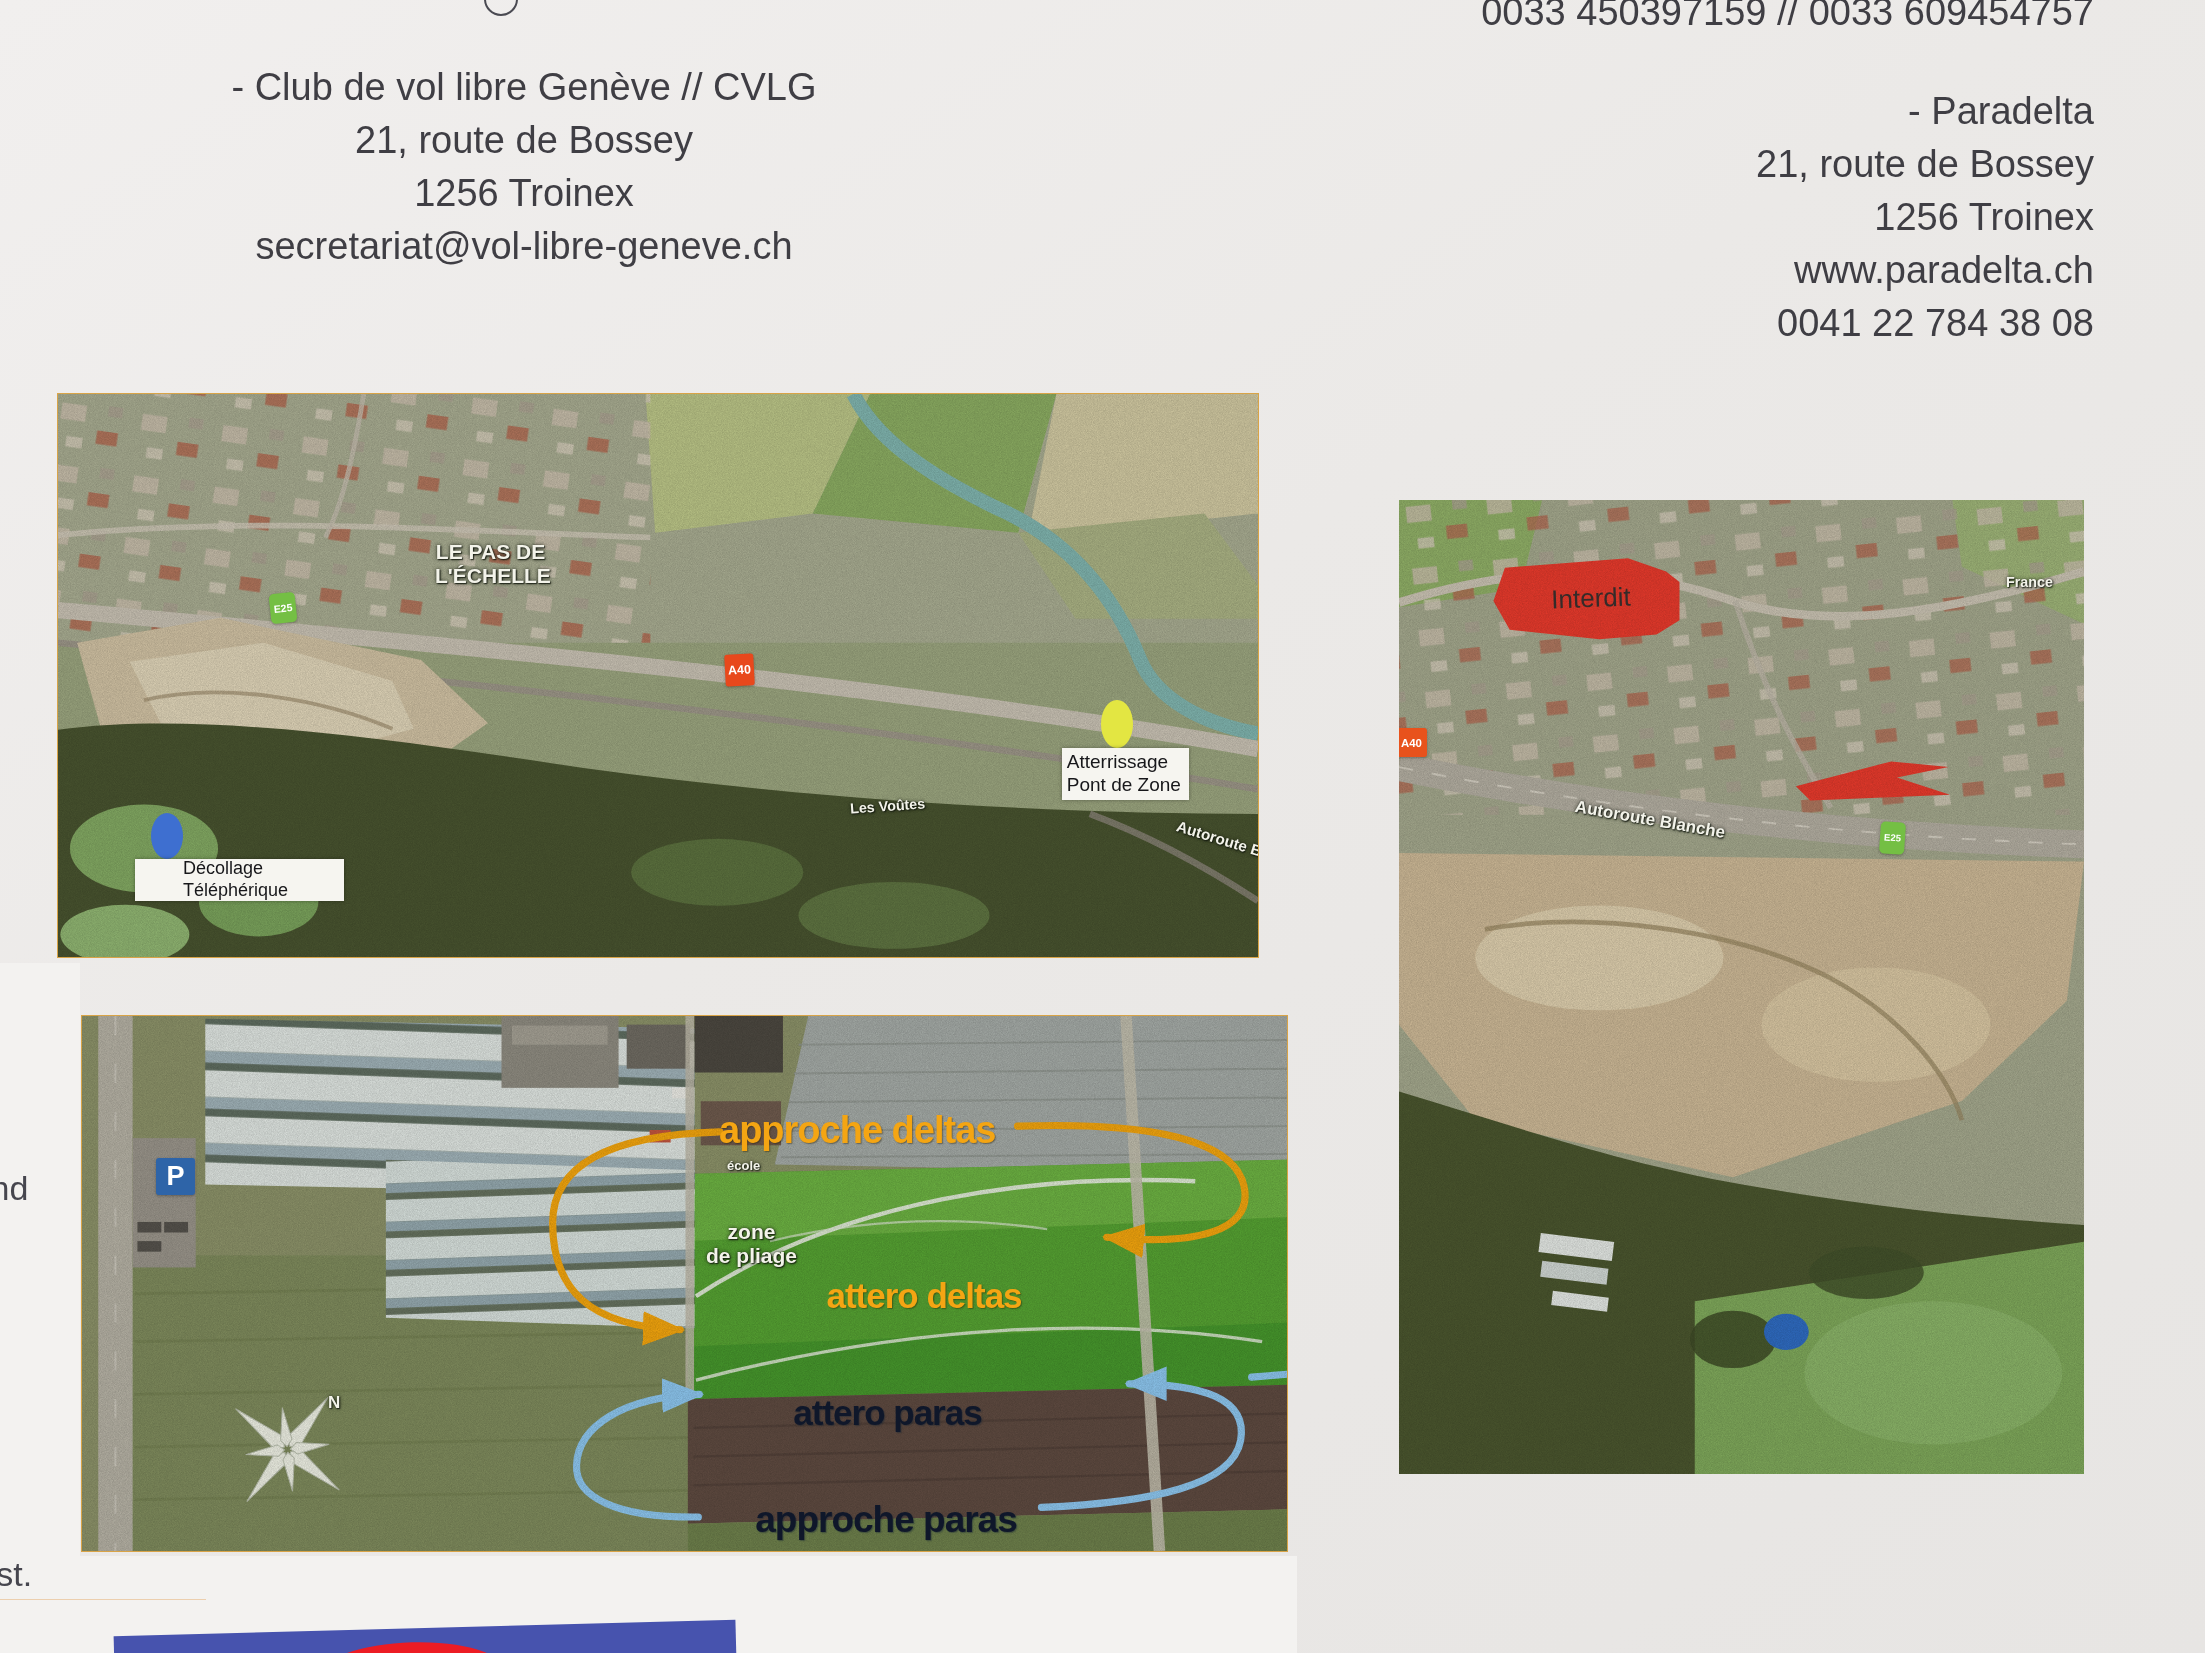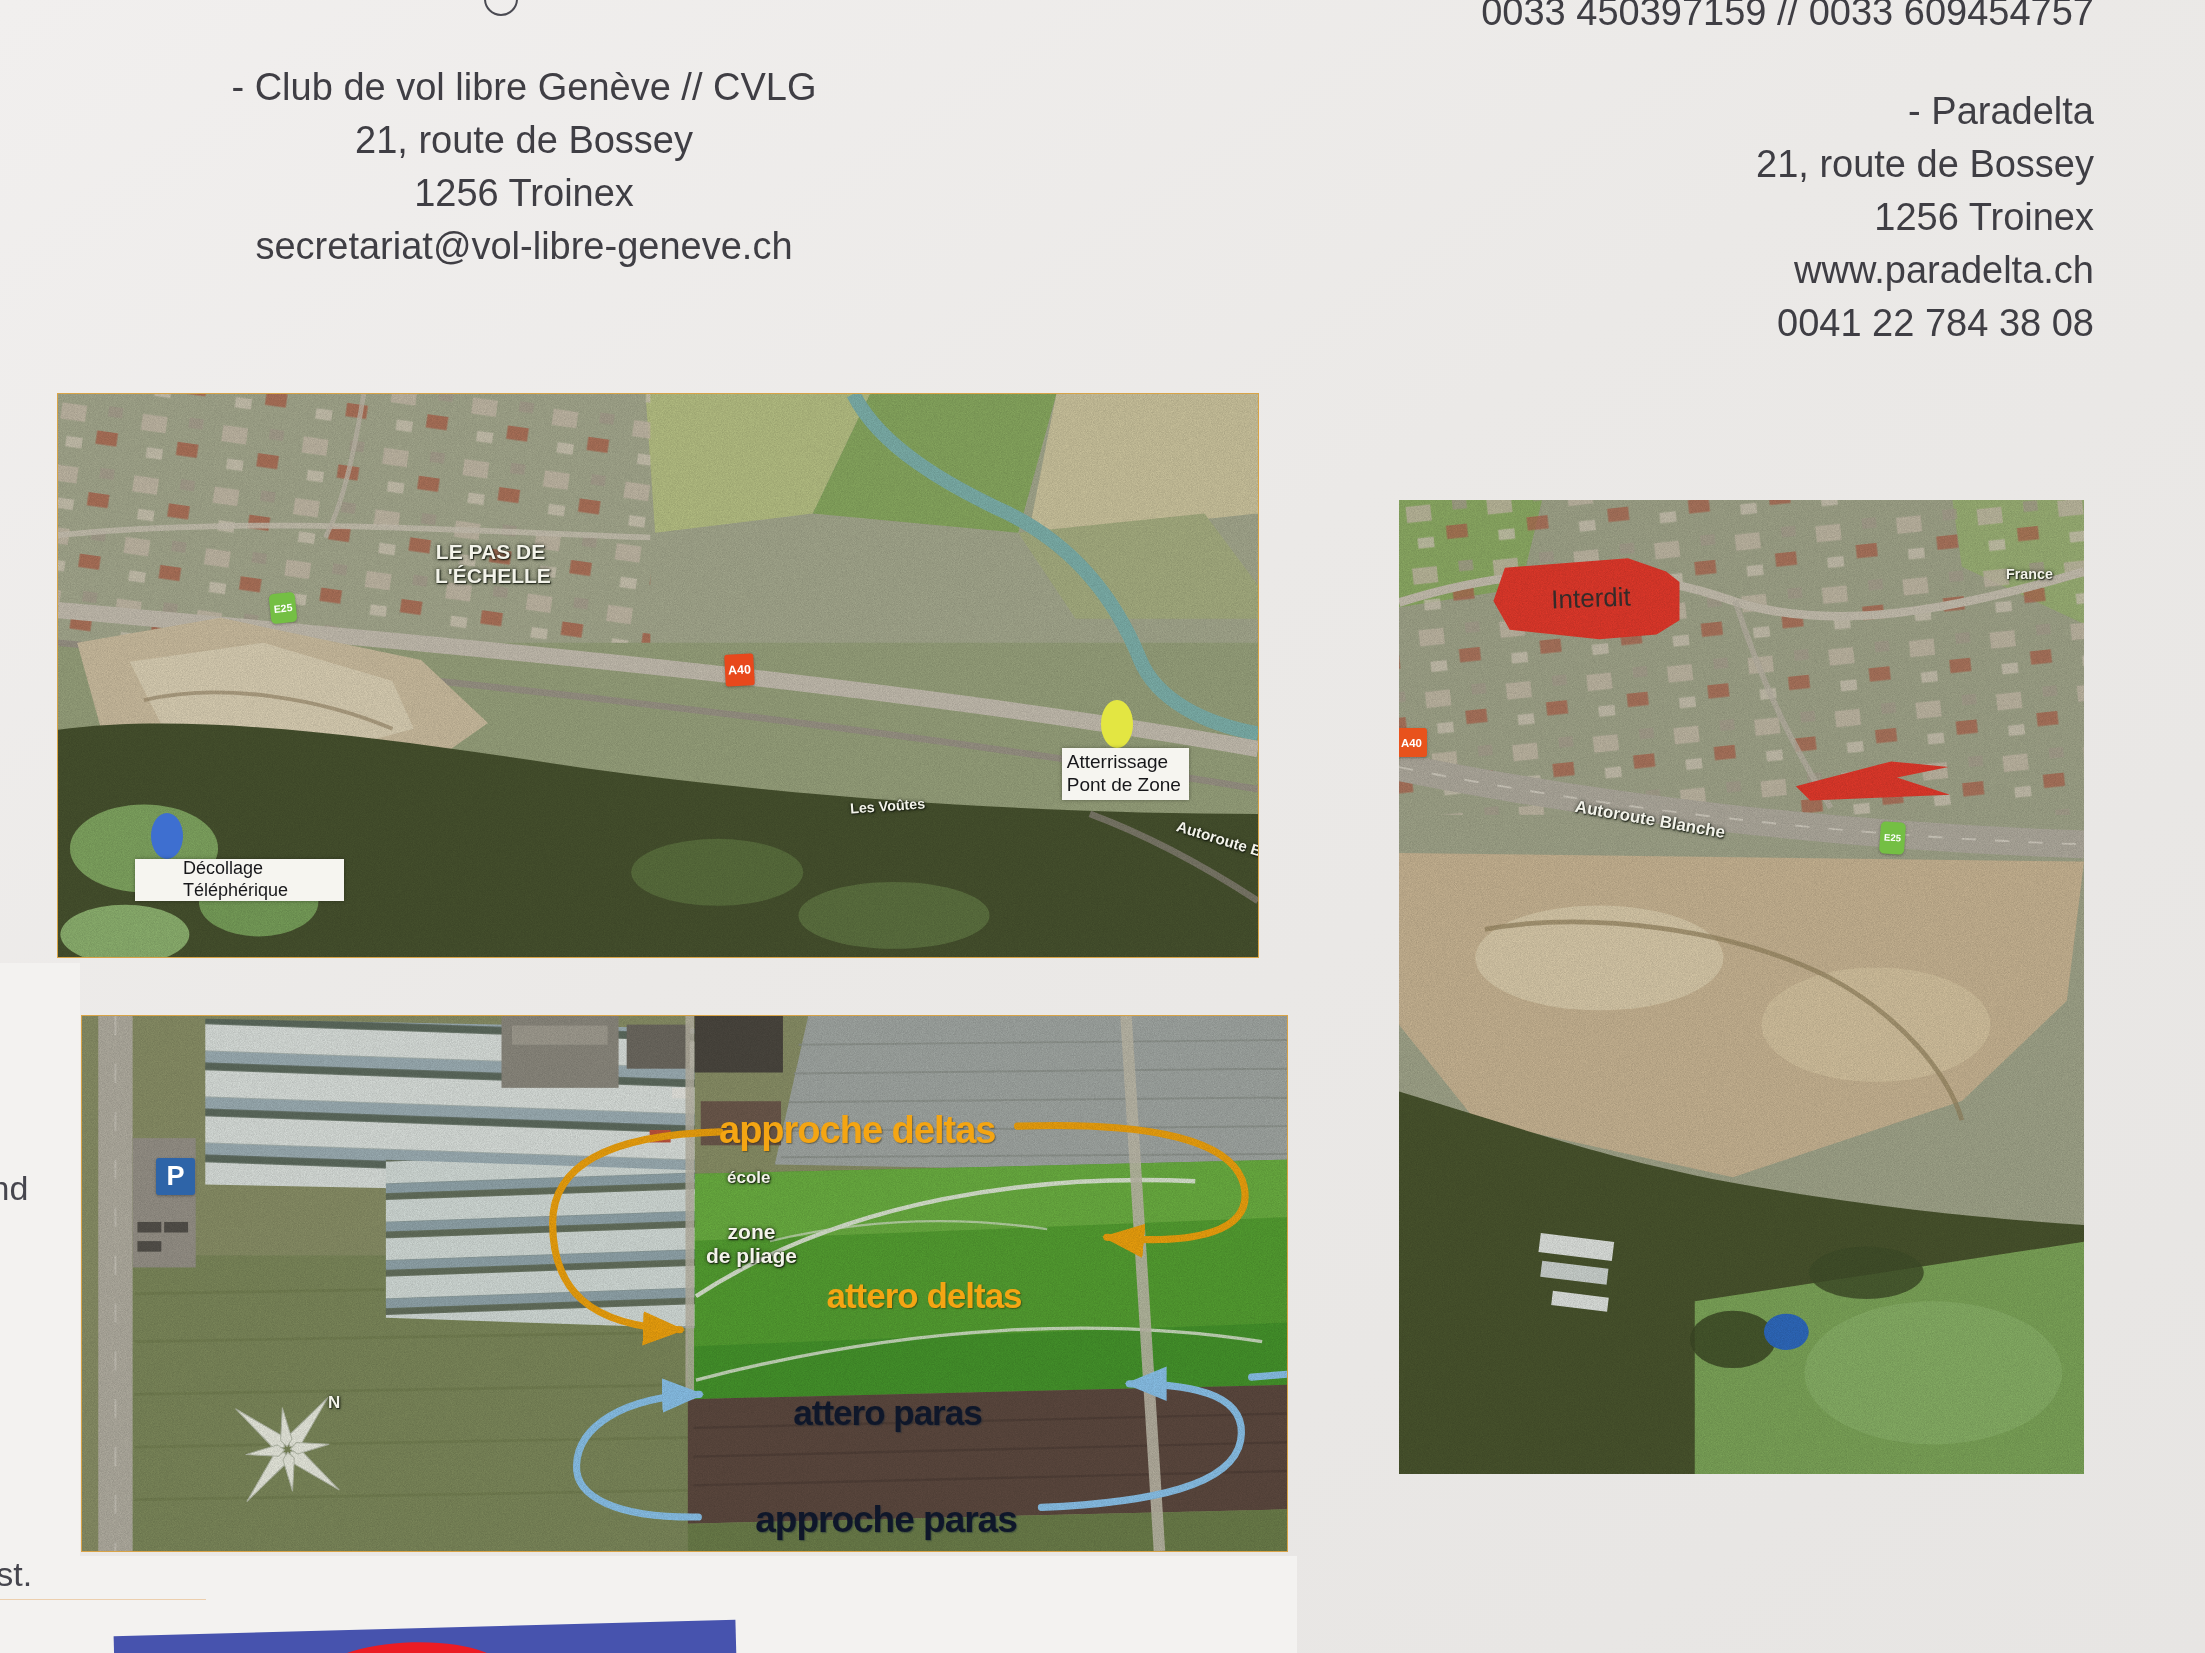--- a/index.html
+++ b/index.html
@@ -163,21 +163,21 @@
       <g transform="rotate(7 360 1600)" fill="#e2e6e2">
         <rect x="290" y="1545" width="155" height="40"></rect>
         <rect x="300" y="1602" width="140" height="34" fill="#cfd6d2"></rect>
         <rect x="330" y="1662" width="118" height="30"></rect>
       </g>
       <ellipse cx="812" cy="1744" rx="47" ry="38" fill="#2f6bc0"></ellipse>
       <rect width="1436" height="2042" filter="url(#n2)" opacity="0.4"></rect>
     </svg>
 
     <div class="interdit-text" style="left:123px;top:83px;width:138px;">Interdit</div>
-    <div class="wlabel" style="left:575px;top:66px;font-size:14.3px;font-weight:600;padding-left:32px;">France</div>
+    <div class="wlabel" style="left:575px;top:74px;font-size:14.3px;font-weight:600;padding-left:32px;">France</div>
     <div class="marker" style="left:-2.9px;top:228px;width:30.5px;height:29px;background:#e8521c;font-size:11.4px;border-radius:2.9px;">A40</div>
     <div class="wlabel" style="left:175px;top:310px;font-size:17px;transform:rotate(10deg);">Autoroute Blanche</div>
     <div class="marker" style="left:481px;top:322px;width:25px;height:31.5px;background:#74bf44;font-size:9.5px;transform:rotate(4deg);">E25</div>
   </div>
 
   <div id="map3" class="mapbox" style="left:81px;top:1015px;width:1207px;height:537px;">
     <svg class="mapfill" viewBox="0 0 2522 1117" preserveAspectRatio="none">
       <defs>
         <pattern id="gh" width="96" height="40" patternUnits="userSpaceOnUse" patternTransform="rotate(92)">
           <rect width="96" height="40" fill="#5f6d60"></rect>
@@ -267,21 +267,21 @@
           <polygon points="0,-88 12,-20 0,-6 -12,-20"></polygon>
           <polygon points="0,88 12,20 0,6 -12,20"></polygon>
           <polygon points="-88,0 -20,12 -6,0 -20,-12"></polygon>
           <polygon points="88,0 20,12 6,0 20,-12"></polygon>
         </g>
       </g>
       <rect width="2522" height="1117" filter="url(#n3)" opacity="0.4"></rect>
     </svg>
 
     <div class="marker" style="left:74px;top:142px;width:39px;height:37px;background:#2e64a8;font-size:27px;border-radius:2.9px;">P</div>
-    <div class="wlabel" style="left:645px;top:152px;font-size:17px;font-weight:600;">école</div>
+    <div class="wlabel" style="left:645px;top:142px;font-size:13px;font-weight:600;">école</div>
     <div class="orange-label" style="left:637px;top:93px;width:298px;font-size:38px;text-align:left;">approche deltas</div>
     <div class="wlabel" style="left:618px;top:204px;width:103px;font-size:21px;text-align:center;line-height:24px;">
       <div>zone</div>
       <div>de pliage</div>
     </div>
     <div class="orange-label" style="left:730px;top:260px;width:224px;font-size:35px;text-align:center;">attero deltas</div>
     <div class="blue-label" style="left:696px;top:377px;width:219px;font-size:35px;text-align:center;">attero paras</div>
     <div class="blue-label" style="left:668px;top:483px;width:272px;font-size:37px;text-align:center;">approche paras</div>
     <div class="wlabel" style="left:246px;top:377px;font-size:17px;">N</div>
   </div>

